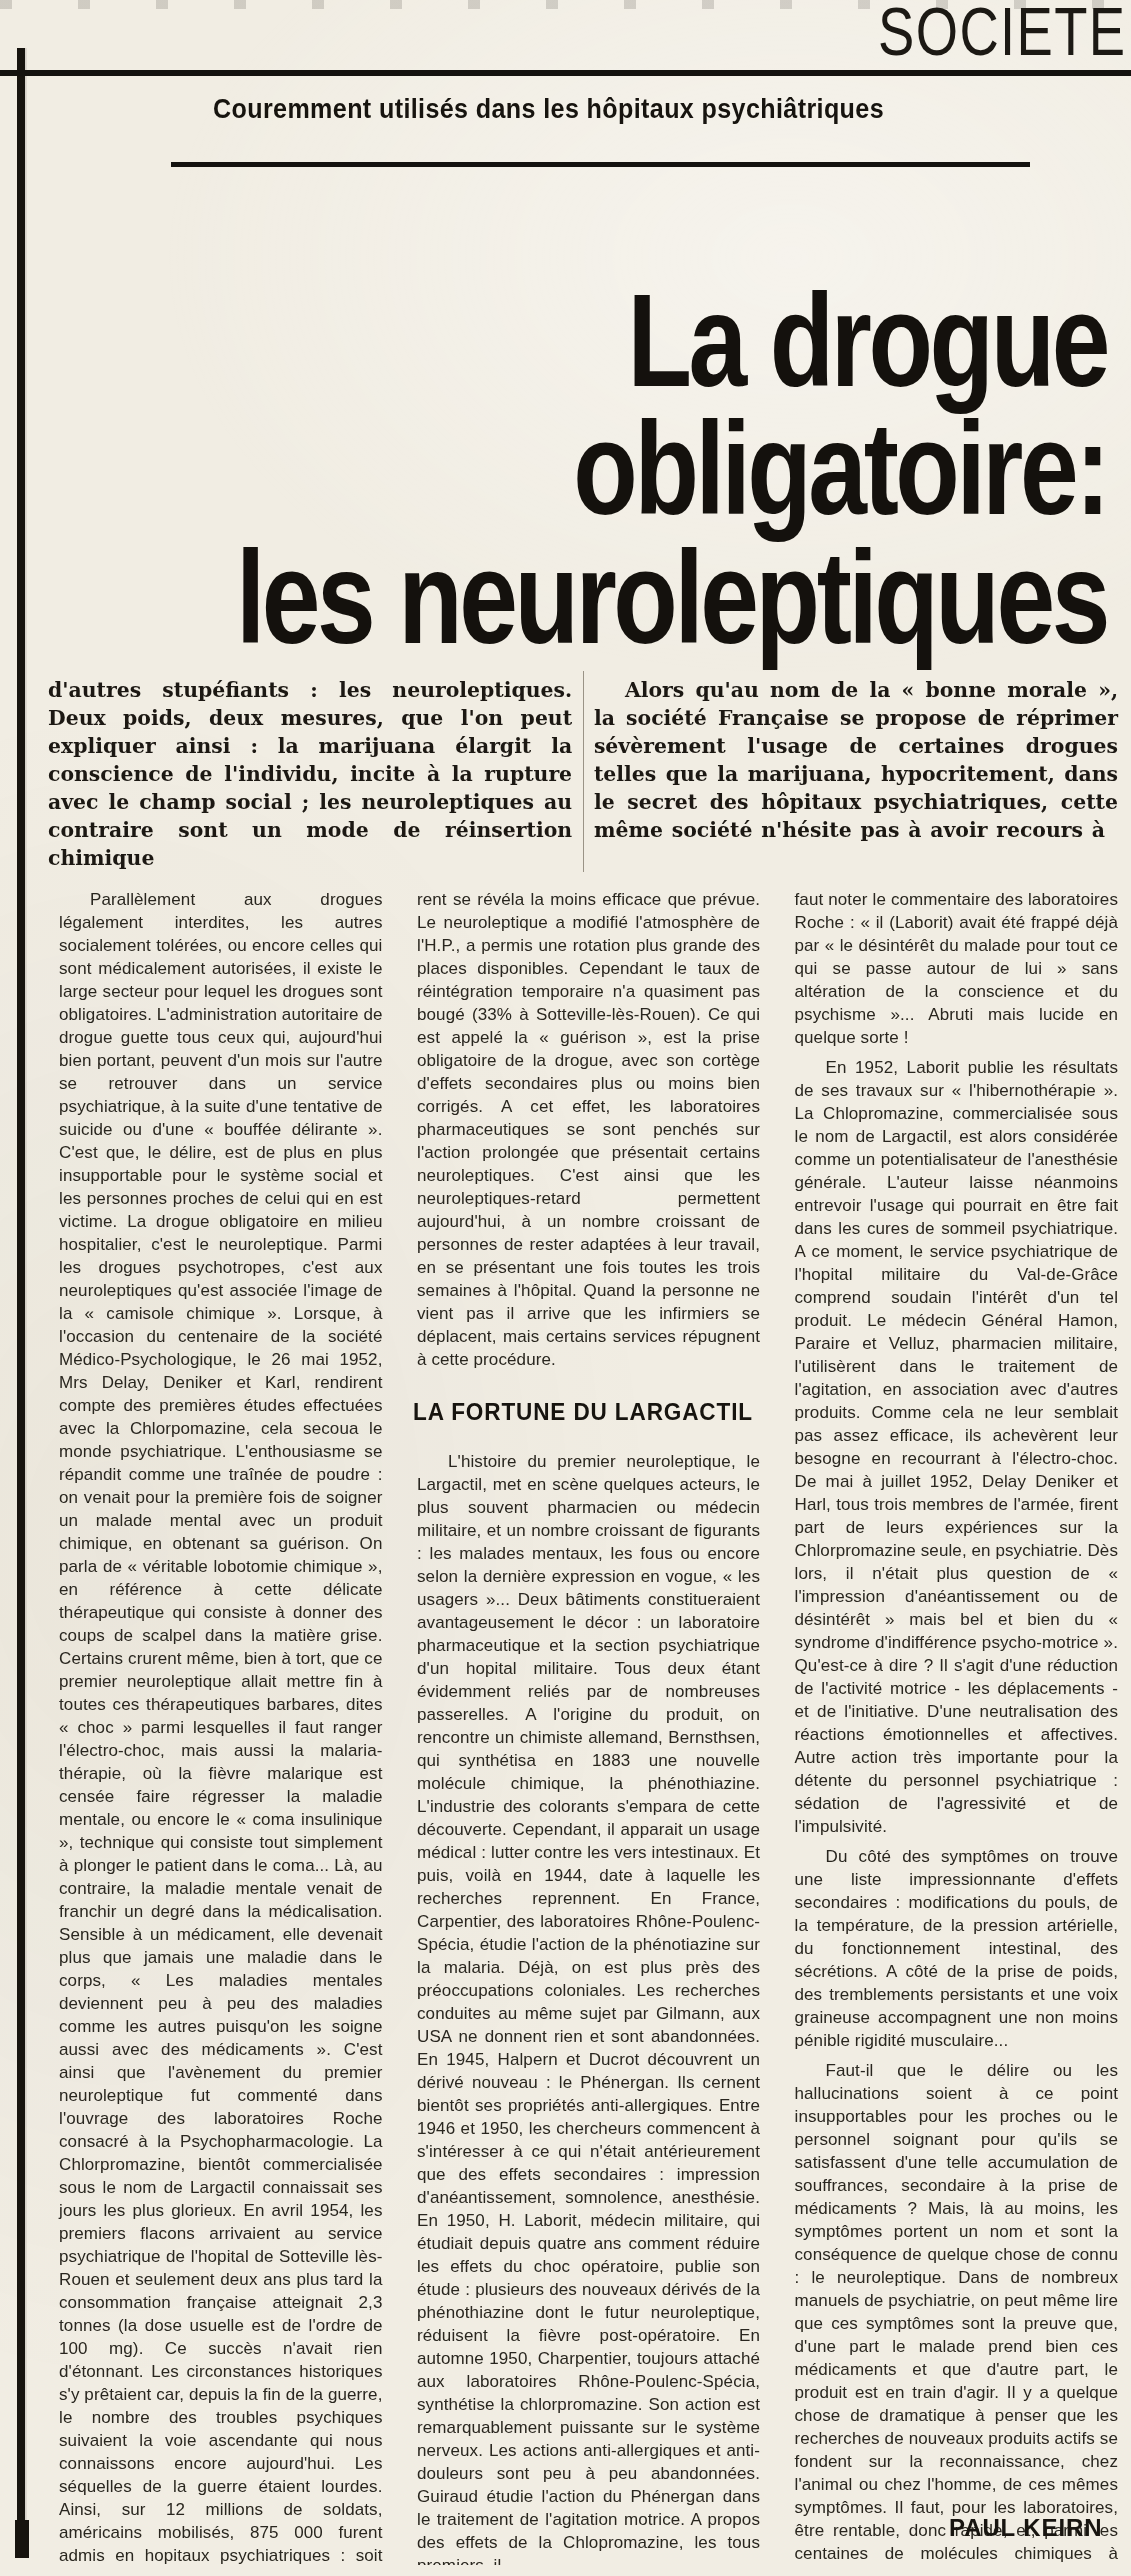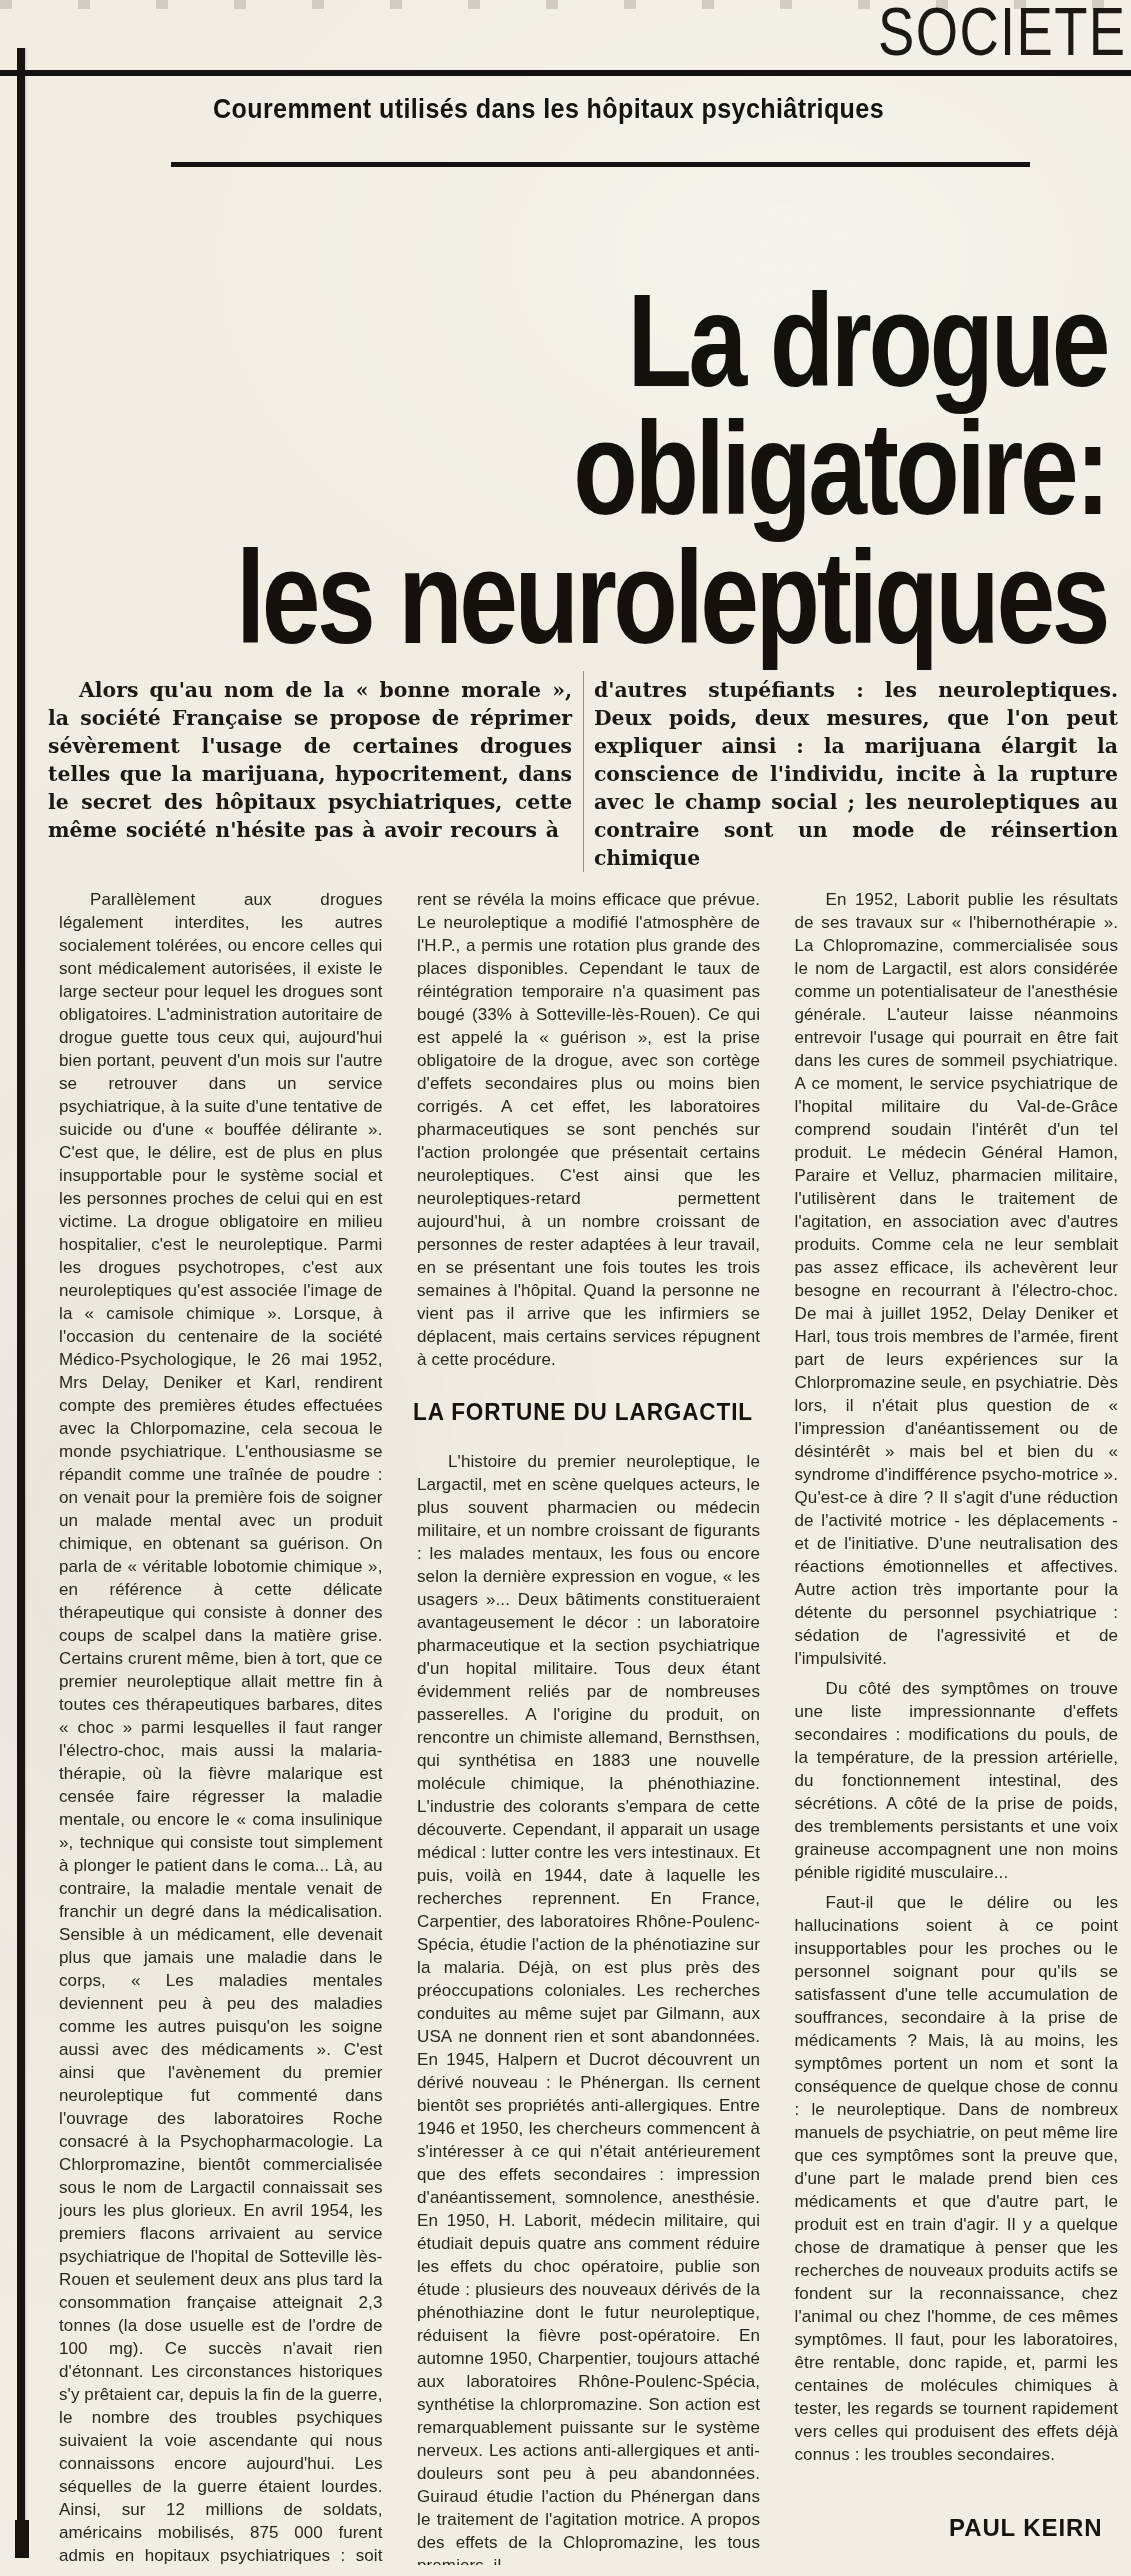--- a/index.html
+++ b/index.html
@@ -81,35 +81,36 @@
 <div class="kicker">Couremment utilisés dans les hôpitaux psychiâtriques</div>
 <div class="rule-kicker"></div>
 
 <h1 class="headline">
   <span class="hl">La drogue</span>
   <span class="hl">obligatoire:</span>
   <span class="hl">les neuroleptiques</span>
 </h1>
 
 <section class="intro">
+  <div class="col">d'autres stupéfiants : les neuroleptiques. Deux poids, deux mesures, que l'on peut expliquer ainsi : la marijuana élargit la conscience de l'individu, incite à la rupture avec le champ social ; les neuroleptiques au contraire sont un mode de réinsertion chimique</div>
   <div class="col indent">Alors qu'au nom de la « bonne morale », la société Française se propose de réprimer sévèrement l'usage de certaines drogues telles que la marijuana, hypocritement, dans le secret des hôpitaux psychiatriques, cette même société n'hésite pas à avoir recours à</div>
-  <div class="col">d'autres stupéfiants : les neuroleptiques. Deux poids, deux mesures, que l'on peut expliquer ainsi : la marijuana élargit la conscience de l'individu, incite à la rupture avec le champ social ; les neuroleptiques au contraire sont un mode de réinsertion chimique</div>
 </section>
 
 <section class="bodyrow">
   <div class="col">
     <p class="indent">Parallèlement aux drogues légalement interdites, les autres socialement tolérées, ou encore celles qui sont médicalement autorisées, il existe le large secteur pour lequel les drogues sont obligatoires. L'administration autoritaire de drogue guette tous ceux qui, aujourd'hui bien portant, peuvent d'un mois sur l'autre se retrouver dans un service psychiatrique, à la suite d'une tentative de suicide ou d'une « bouffée délirante ». C'est que, le délire, est de plus en plus insupportable pour le système social et les personnes proches de celui qui en est victime. La drogue obligatoire en milieu hospitalier, c'est le neuroleptique. Parmi les drogues psychotropes, c'est aux neuroleptiques qu'est associée l'image de la « camisole chimique ». Lorsque, à l'occasion du centenaire de la société Médico-Psychologique, le 26 mai 1952, Mrs Delay, Deniker et Karl, rendirent compte des premières études effectuées avec la Chlorpomazine, cela secoua le monde psychiatrique. L'enthousiasme se répandit comme une traînée de poudre : on venait pour la première fois de soigner un malade mental avec un produit chimique, en obtenant sa guérison. On parla de « véritable lobotomie chimique », en référence à cette délicate thérapeutique qui consiste à donner des coups de scalpel dans la matière grise. Certains crurent même, bien à tort, que ce premier neuroleptique allait mettre fin à toutes ces thérapeutiques barbares, dites « choc » parmi lesquelles il faut ranger l'électro-choc, mais aussi la malaria-thérapie, où la fièvre malarique est censée faire régresser la maladie mentale, ou encore le « coma insulinique », technique qui consiste tout simplement à plonger le patient dans le coma... Là, au contraire, la maladie mentale venait de franchir un degré dans la médicalisation. Sensible à un médicament, elle devenait plus que jamais une maladie dans le corps, « Les maladies mentales deviennent peu à peu des maladies comme les autres puisqu'on les soigne aussi avec des médicaments ». C'est ainsi que l'avènement du premier neuroleptique fut commenté dans l'ouvrage des laboratoires Roche consacré à la Psychopharmacologie. La Chlorpromazine, bientôt commercialisée sous le nom de Largactil connaissait ses jours les plus glorieux. En avril 1954, les premiers flacons arrivaient au service psychiatrique de l'hopital de Sotteville lès-Rouen et seulement deux ans plus tard la consommation française atteignait 2,3 tonnes (la dose usuelle est de l'ordre de 100 mg). Ce succès n'avait rien d'étonnant. Les circonstances historiques s'y prêtaient car, depuis la fin de la guerre, le nombre des troubles psychiques suivaient la voie ascendante qui nous connaissons encore aujourd'hui. Les séquelles de la guerre étaient lourdes. Ainsi, sur 12 millions de soldats, américains mobilisés, 875 000 furent admis en hopitaux psychiatriques : soit 7,3%.</p>
 
   </div>
   <div class="col">
     <p class="cont">rent se révéla la moins efficace que prévue. Le neuroleptique a modifié l'atmosphère de l'H.P., a permis une rotation plus grande des places disponibles. Cependant le taux de réintégration temporaire n'a quasiment pas bougé (33% à Sotteville-lès-Rouen). Ce qui est appelé la « guérison », est la prise obligatoire de la drogue, avec son cortège d'effets secondaires plus ou moins bien corrigés. A cet effet, les laboratoires pharmaceutiques se sont penchés sur l'action prolongée que présentait certains neuroleptiques. C'est ainsi que les neuroleptiques-retard permettent aujourd'hui, à un nombre croissant de personnes de rester adaptées à leur travail, en se présentant une fois toutes les trois semaines à l'hôpital. Quand la personne ne vient pas il arrive que les infirmiers se déplacent, mais certains services répugnent à cette procédure.</p>
     <h2 class="subhead">LA FORTUNE DU LARGACTIL</h2>
     <p class="indent">L'histoire du premier neuroleptique, le Largactil, met en scène quelques acteurs, le plus souvent pharmacien ou médecin militaire, et un nombre croissant de figurants : les malades mentaux, les fous ou encore selon la dernière expression en vogue, « les usagers »... Deux bâtiments constitueraient avantageusement le décor : un laboratoire pharmaceutique et la section psychiatrique d'un hopital militaire. Tous deux étant évidemment reliés par de nombreuses passerelles. A l'origine du produit, on rencontre un chimiste allemand, Bernsthsen, qui synthétisa en 1883 une nouvelle molécule chimique, la phénothiazine. L'industrie des colorants s'empara de cette découverte. Cependant, il apparait un usage médical : lutter contre les vers intestinaux. Et puis, voilà en 1944, date à laquelle les recherches reprennent. En France, Carpentier, des laboratoires Rhône-Poulenc-Spécia, étudie l'action de la phénotiazine sur la malaria. Déjà, on est plus près des préoccupations coloniales. Les recherches conduites au même sujet par Gilmann, aux USA ne donnent rien et sont abandonnées. En 1945, Halpern et Ducrot découvrent un dérivé nouveau : le Phénergan. Ils cernent bientôt ses propriétés anti-allergiques. Entre 1946 et 1950, les chercheurs commencent à s'intéresser à ce qui n'était antérieurement que des effets secondaires : impression d'anéantissement, somnolence, anesthésie. En 1950, H. Laborit, médecin militaire, qui étudiait depuis quatre ans comment réduire les effets du choc opératoire, publie son étude : plusieurs des nouveaux dérivés de la phénothiazine dont le futur neuroleptique, réduisent la fièvre post-opératoire. En automne 1950, Charpentier, toujours attaché aux laboratoires Rhône-Poulenc-Spécia, synthétise la chlorpromazine. Son action est remarquablement puissante sur le système nerveux. Les actions anti-allergiques et anti-douleurs sont peu à peu abandonnées. Guiraud étudie l'action du Phénergan dans le traitement de l'agitation motrice. A propos des effets de la Chlopromazine, les tous premiers, il</p>
   </div>
   <div class="col">
+    <p class="cont">faut noter le commentaire des laboratoires Roche : « il (Laborit) avait été frappé déjà par « le désintérêt du malade pour tout ce qui se passe autour de lui » sans altération de la conscience et du psychisme »... Abruti mais lucide en quelque sorte !</p>
     <p class="indent">En 1952, Laborit publie les résultats de ses travaux sur « l'hibernothérapie ». La Chlopromazine, commercialisée sous le nom de Largactil, est alors considérée comme un potentialisateur de l'anesthésie générale. L'auteur laisse néanmoins entrevoir l'usage qui pourrait en être fait dans les cures de sommeil psychiatrique. A ce moment, le service psychiatrique de l'hopital militaire du Val-de-Grâce comprend soudain l'intérêt d'un tel produit. Le médecin Général Hamon, Paraire et Velluz, pharmacien militaire, l'utilisèrent dans le traitement de l'agitation, en association avec d'autres produits. Comme cela ne leur semblait pas assez efficace, ils achevèrent leur besogne en recourrant à l'électro-choc. De mai à juillet 1952, Delay Deniker et Harl, tous trois membres de l'armée, firent part de leurs expériences sur la Chlorpromazine seule, en psychiatrie. Dès lors, il n'était plus question de « l'impression d'anéantissement ou de désintérêt » mais bel et bien du « syndrome d'indifférence psycho-motrice ». Qu'est-ce à dire ? Il s'agit d'une réduction de l'activité motrice - les déplacements - et de l'initiative. D'une neutralisation des réactions émotionnelles et affectives. Autre action très importante pour la détente du personnel psychiatrique : sédation de l'agressivité et de l'impulsivité.</p>
     <p class="indent">Du côté des symptômes on trouve une liste impressionnante d'effets secondaires : modifications du pouls, de la température, de la pression artérielle, du fonctionnement intestinal, des sécrétions. A côté de la prise de poids, des tremblements persistants et une voix graineuse accompagnent une non moins pénible rigidité musculaire...</p>
     <p class="indent">Faut-il que le délire ou les hallucinations soient à ce point insupportables pour les proches ou le personnel soignant pour qu'ils se satisfassent d'une telle accumulation de souffrances, secondaire à la prise de médicaments ? Mais, là au moins, les symptômes portent un nom et sont la conséquence de quelque chose de connu : le neuroleptique. Dans de nombreux manuels de psychiatrie, on peut même lire que ces symptômes sont la preuve que, d'une part le malade prend bien ces médicaments et que d'autre part, le produit est en train d'agir. Il y a quelque chose de dramatique à penser que les recherches de nouveaux produits actifs se fondent sur la reconnaissance, chez l'animal ou chez l'homme, de ces mêmes symptômes. Il faut, pour les laboratoires, être rentable, donc rapide, et, parmi les centaines de molécules chimiques à tester, les regards se tournent rapidement vers celles qui produisent des effets déjà connus : les troubles secondaires.</p>
   </div>
 </section>
 
 <div class="byline">PAUL KEIRN</div>
 
 
 </body></html>

